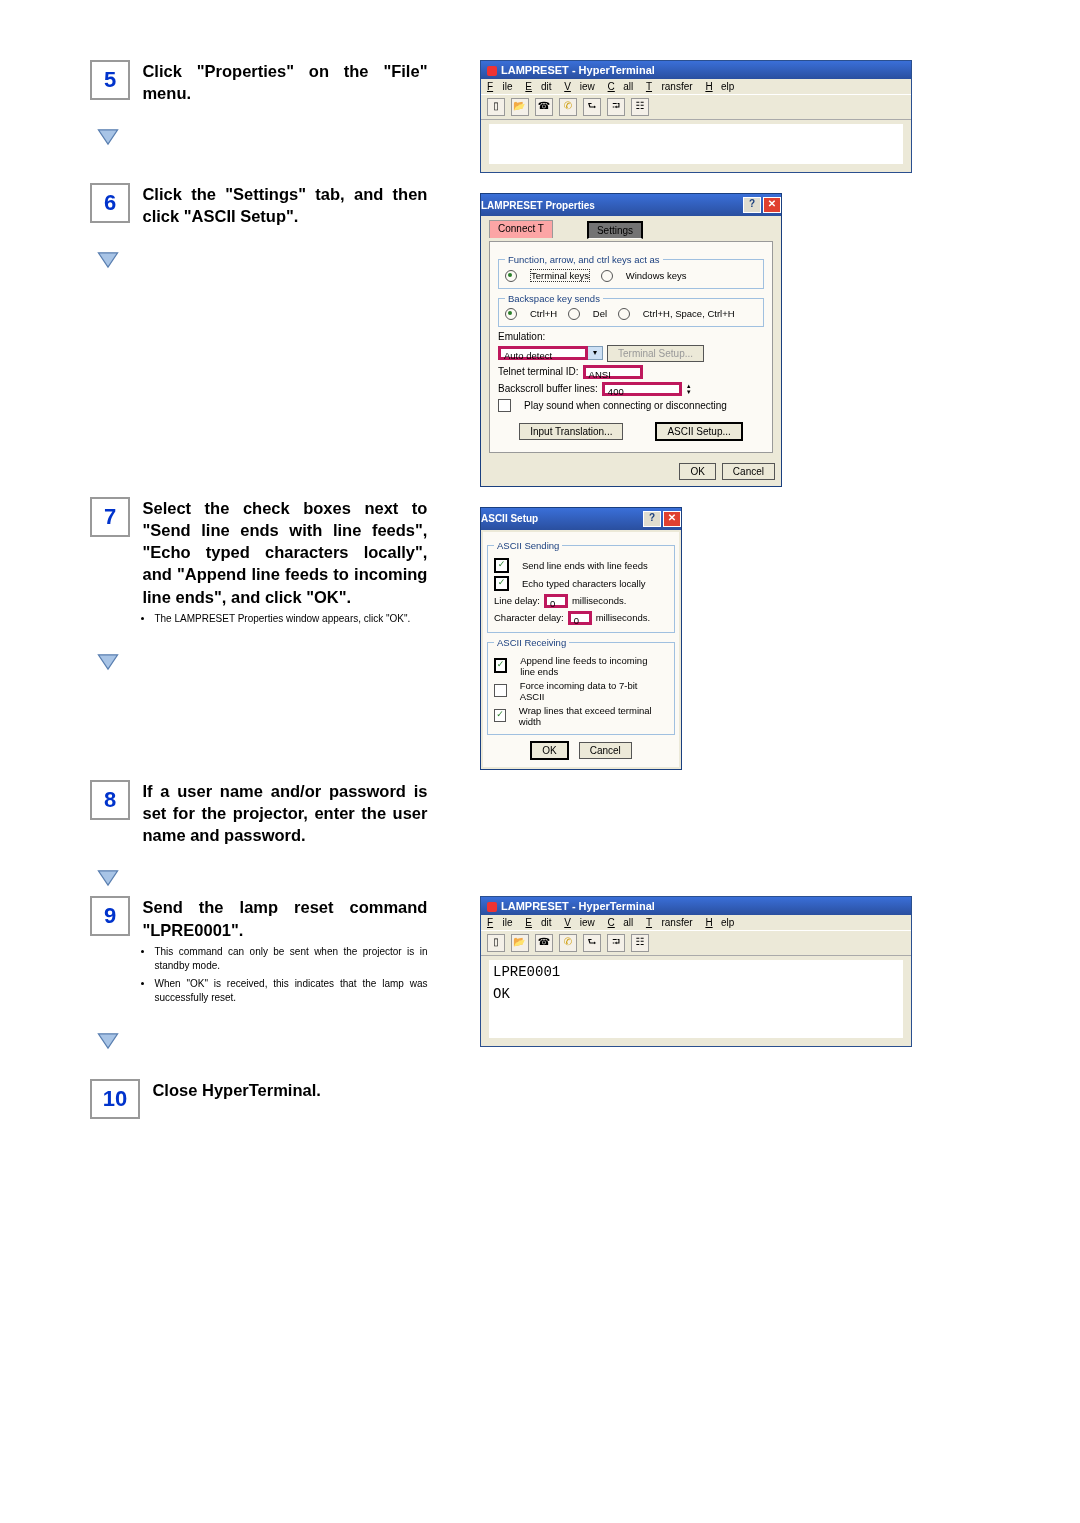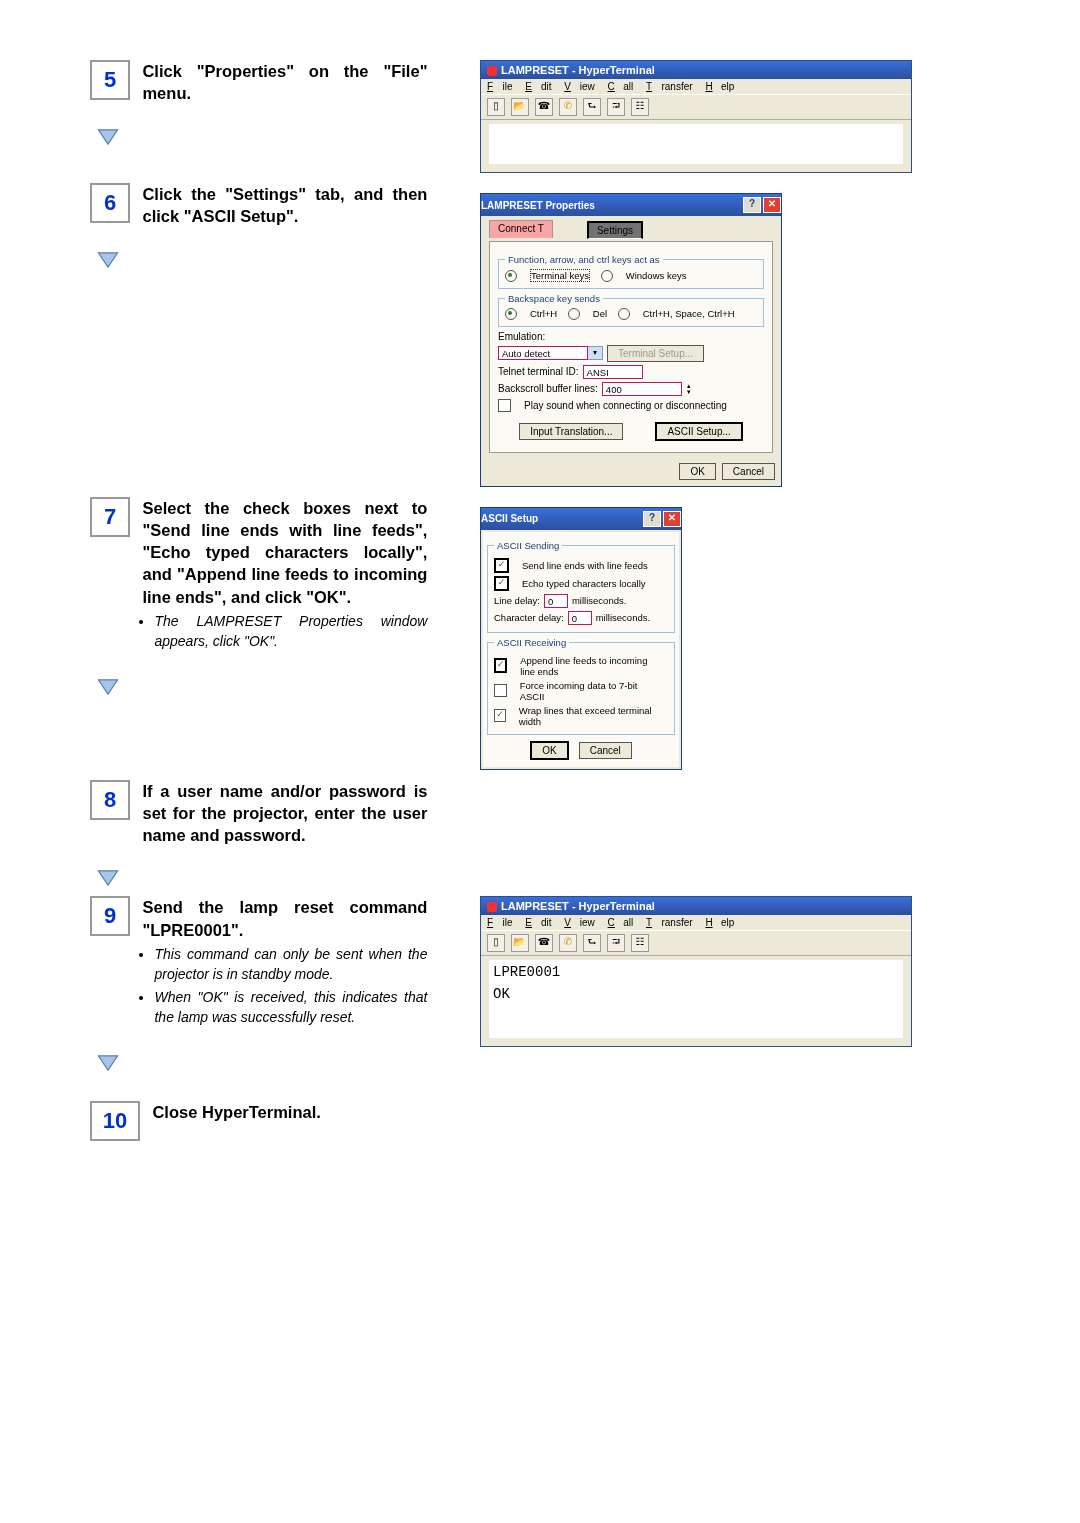--- a/index.html
+++ b/index.html
@@ -66,24 +66,23 @@
     width: 285px;
     text-align: justify;
   }
   .step-body b {
     color: #000;
     font-weight: bold;
     font-size: 16.5px;
     line-height: 1.35;
   }
   .step-note {
-    font-size: 14px;
+    font-size: 10px;
     line-height: 1.4;
     padding-left: 12px;
-    font-style: italic;
   }
   .step-note li {
     margin-bottom: 4px;
     text-align: justify;
   }
   .down-arrow {
     width: 24px;
     height: 24px;
     margin: 6px 0 6px 6px;
   }
@@ -263,21 +262,21 @@
     line-height: 9px;
     font-size: 9px;
     color: #2a7f2a;
     background: #fff;
   }
   .checkbox.box2 {
     border: 2px solid #000;
   }
   .field-row { margin: 3px 0; display:flex; align-items:center; gap:4px;}
   .inp {
-    border: 1px solid #be185d;
+    border: 3px solid #be185d;
     background: #fff;
     padding: 1px 3px;
     font-size: 9.5px;
     height: 14px;
     box-sizing: border-box;
   }
   .btn {
     border: 1px solid #555;
     background: #ece9d8;
     padding: 2px 10px;

